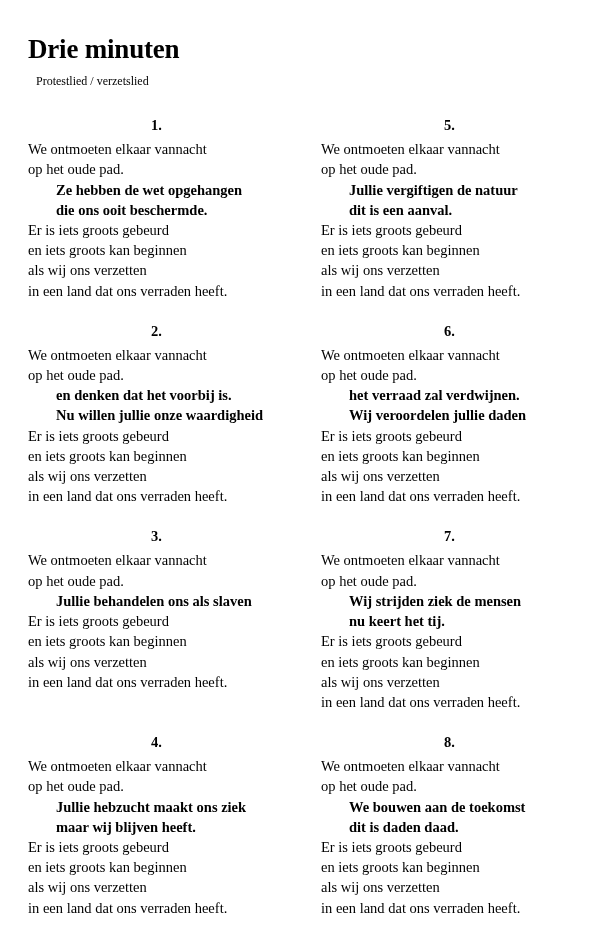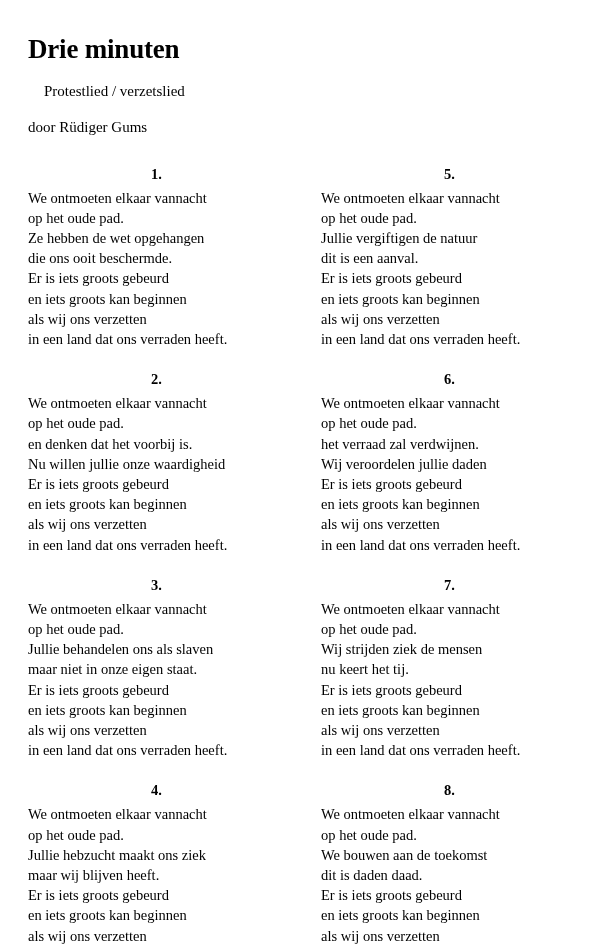--- a/index.html
+++ b/index.html
@@ -23,23 +23,23 @@
   }
   .doc-title {
     font-family: "Liberation Serif", serif;
     font-size: 27px;
     font-weight: bold;
     line-height: 1.15;
     margin: 0 0 4px 0;
     letter-spacing: -0.2px;
   }
   .doc-subtitle {
-    font-size: 15px;
+    font-size: 12px;
     line-height: 1.35;
-    margin: 16px;
+    margin: 8px;
   }
   .doc-author {
     font-size: 15px;
     line-height: 1.35;
     margin: 0;
   }
   .verses {
     margin-top: 28px;
     display: grid;
     grid-template-columns: 1fr 1fr;
@@ -54,30 +54,30 @@
     font-size: 14.5px;
     font-weight: bold;
     margin-bottom: 5px;
   }
   .verse-line {
     font-size: 14.5px;
     line-height: 20.2px;
     white-space: nowrap;
   }
   .verse-line.bold {
-    font-weight: normal;
+    font-weight: bold;
+    margin-left: 28px;
   }
 </style>
 </head>
 <body>
 
 <div class="page">
   <h1 class="doc-title">Drie minuten</h1>
   <p class="doc-subtitle">Protestlied / verzetslied</p>
-  <p class="doc-author">door Rüdiger Gums</p>
 
   <div class="verses">
       <div class="verse">
         <div class="verse-number">1.</div>
         <div class="verse-line">We ontmoeten elkaar vannacht</div>
         <div class="verse-line">op het oude pad.</div>
         <div class="verse-line bold">Ze hebben de wet opgehangen</div>
         <div class="verse-line bold">die ons ooit beschermde.</div>
         <div class="verse-line">Er is iets groots gebeurd</div>
         <div class="verse-line">en iets groots kan beginnen</div>
@@ -115,21 +115,20 @@
         <div class="verse-line">Er is iets groots gebeurd</div>
         <div class="verse-line">en iets groots kan beginnen</div>
         <div class="verse-line">als wij ons verzetten</div>
         <div class="verse-line">in een land dat ons verraden heeft.</div>
       </div>
       <div class="verse">
         <div class="verse-number">3.</div>
         <div class="verse-line">We ontmoeten elkaar vannacht</div>
         <div class="verse-line">op het oude pad.</div>
         <div class="verse-line bold">Jullie behandelen ons als slaven</div>
-        <div class="verse-line bold">maar niet in onze eigen staat.</div>
         <div class="verse-line">Er is iets groots gebeurd</div>
         <div class="verse-line">en iets groots kan beginnen</div>
         <div class="verse-line">als wij ons verzetten</div>
         <div class="verse-line">in een land dat ons verraden heeft.</div>
       </div>
       <div class="verse">
         <div class="verse-number">7.</div>
         <div class="verse-line">We ontmoeten elkaar vannacht</div>
         <div class="verse-line">op het oude pad.</div>
         <div class="verse-line bold">Wij strijden ziek de mensen</div>

